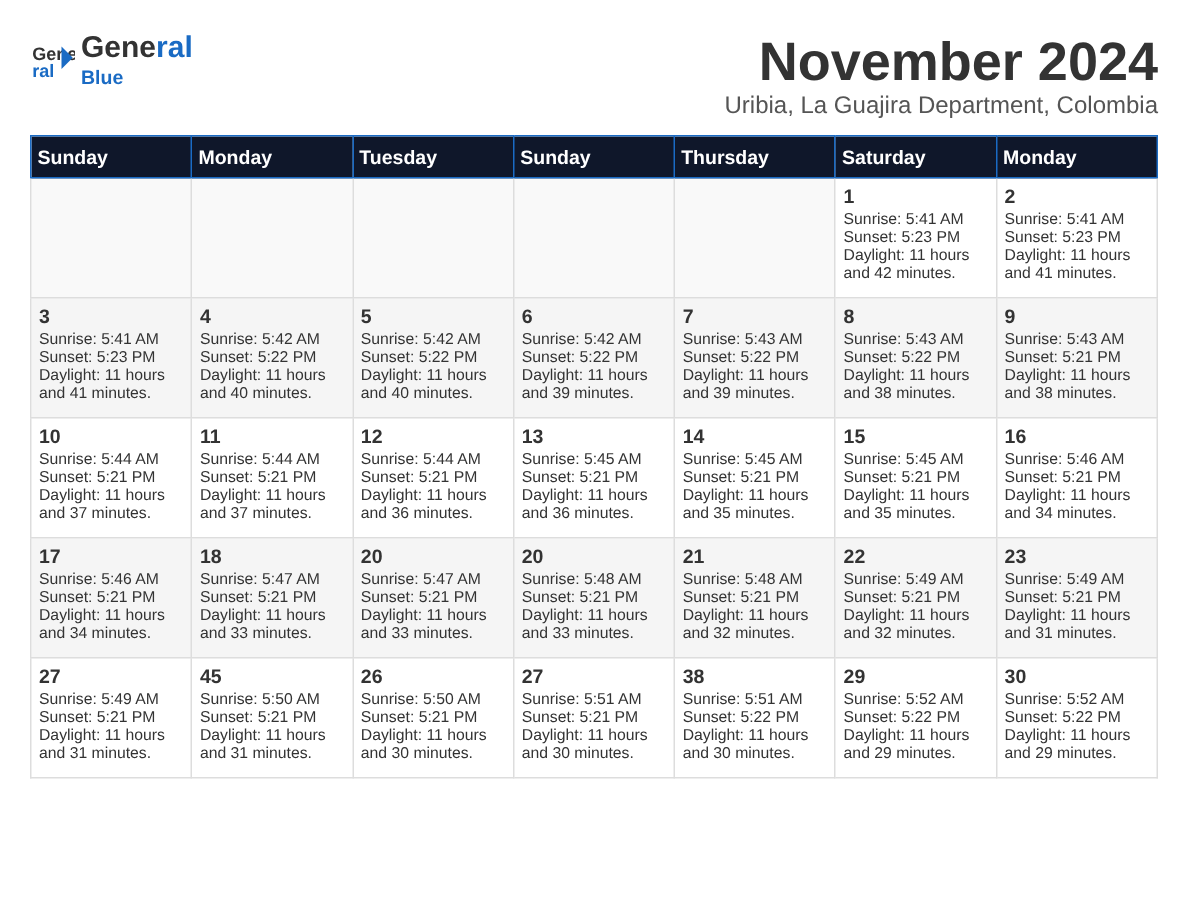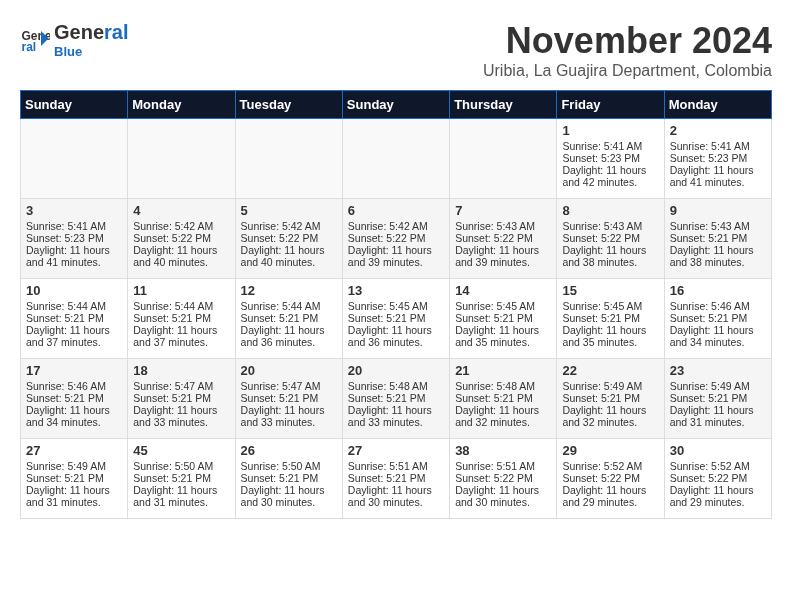--- a/index.html
+++ b/index.html
@@ -101,21 +101,21 @@
 </div>
 
 <table>
   <thead>
     <tr>
     <th>Sunday</th>
         <th>Monday</th>
         <th>Tuesday</th>
         <th>Sunday</th>
         <th>Thursday</th>
-        <th>Friday</th>
+        <th>Saturday</th>
         <th>Monday</th>
       </tr>
   </thead>
   <tbody id="calendar-body">
   <tr>
         <td class="empty-cell"></td>
         <td class="empty-cell"></td>
         <td class="empty-cell"></td>
         <td class="empty-cell"></td>
         <td class="empty-cell"></td>

